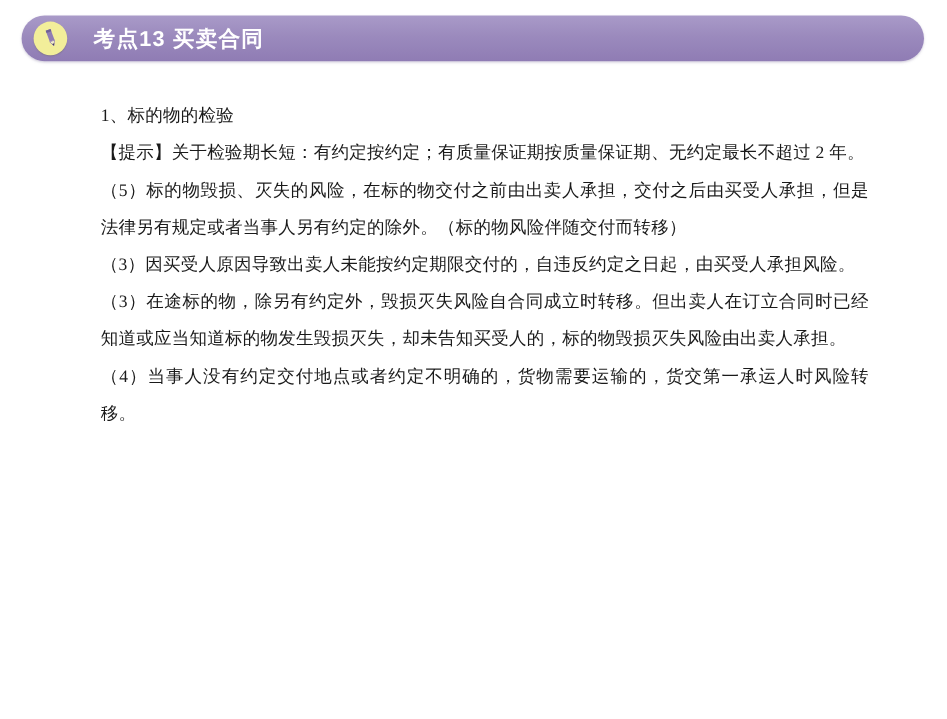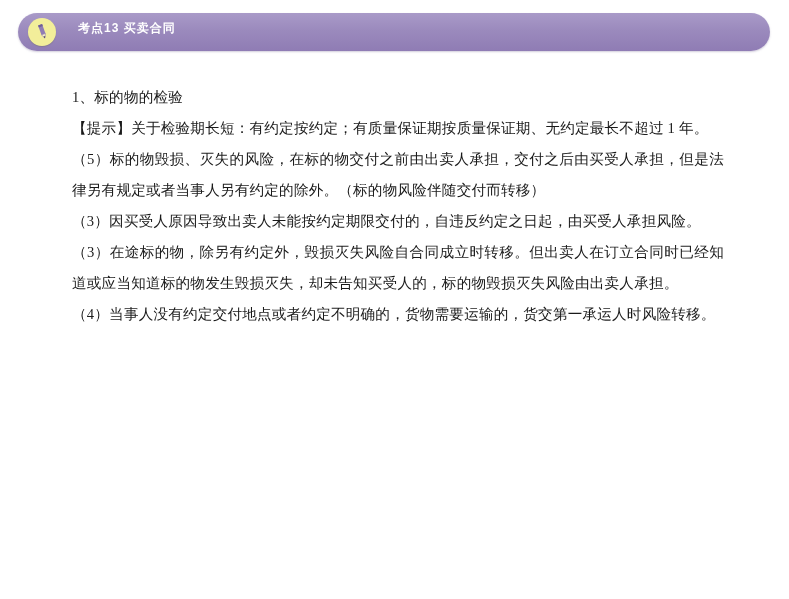--- a/index.html
+++ b/index.html
@@ -46,40 +46,40 @@
     left: 6px;
     top: 5px;
     width: 17px;
     height: 17px;
   }
   .title-text {
     position: absolute;
     left: 78px;
     top: 20px;
     font-family: "Liberation Sans", "DejaVu Sans", sans-serif;
-    font-size: 12px;
+    font-size: 18px;
     font-weight: bold;
     color: #ffffff;
     letter-spacing: 1px;
     white-space: nowrap;
   }
 
   
   .content {
     position: absolute;
     left: 72px;
     top: 82px;
     width: 652px;
   }
   .para {
     font-size: 14.6px;
     line-height: 31px;
     color: #1a1a1a;
     text-align: justify;
-    margin: 0 0 0 0;
+    margin: 0 0 0 12px;
     letter-spacing: 0.2px;
   }
 </style>
 </head>
 <body>
 
 <div class="page">
 
   <div class="title-bar"></div>
 
@@ -91,20 +91,20 @@
         <polygon points="9,16 15,16 12,22" fill="#f5f2c8" stroke="#8f7cb4" stroke-width="0.8"></polygon>
         <polygon points="10.6,19.4 13.4,19.4 12,22" fill="#4a4060"></polygon>
       </g>
     </svg>
   </div>
 
   <div class="title-text">考点13  买卖合同</div>
 
   <div class="content">
     <p class="para">1、标的物的检验</p>
-    <p class="para">【提示】关于检验期长短：有约定按约定；有质量保证期按质量保证期、无约定最长不超过 1 年。</p>
+    <p class="para">【提示】关于检验期长短：有约定按约定；有质量保证期按质量保证期、无约定最长不超过 2 年。</p>
     <p class="para">（5）标的物毁损、灭失的风险，在标的物交付之前由出卖人承担，交付之后由买受人承担，但是法律另有规定或者当事人另有约定的除外。（标的物风险伴随交付而转移）</p>
     <p class="para">（3）因买受人原因导致出卖人未能按约定期限交付的，自违反约定之日起，由买受人承担风险。</p>
     <p class="para">（3）在途标的物，除另有约定外，毁损灭失风险自合同成立时转移。但出卖人在订立合同时已经知道或应当知道标的物发生毁损灭失，却未告知买受人的，标的物毁损灭失风险由出卖人承担。</p>
     <p class="para">（4）当事人没有约定交付地点或者约定不明确的，货物需要运输的，货交第一承运人时风险转移。</p>
   </div>
 
 </div>
 
 </body></html>

